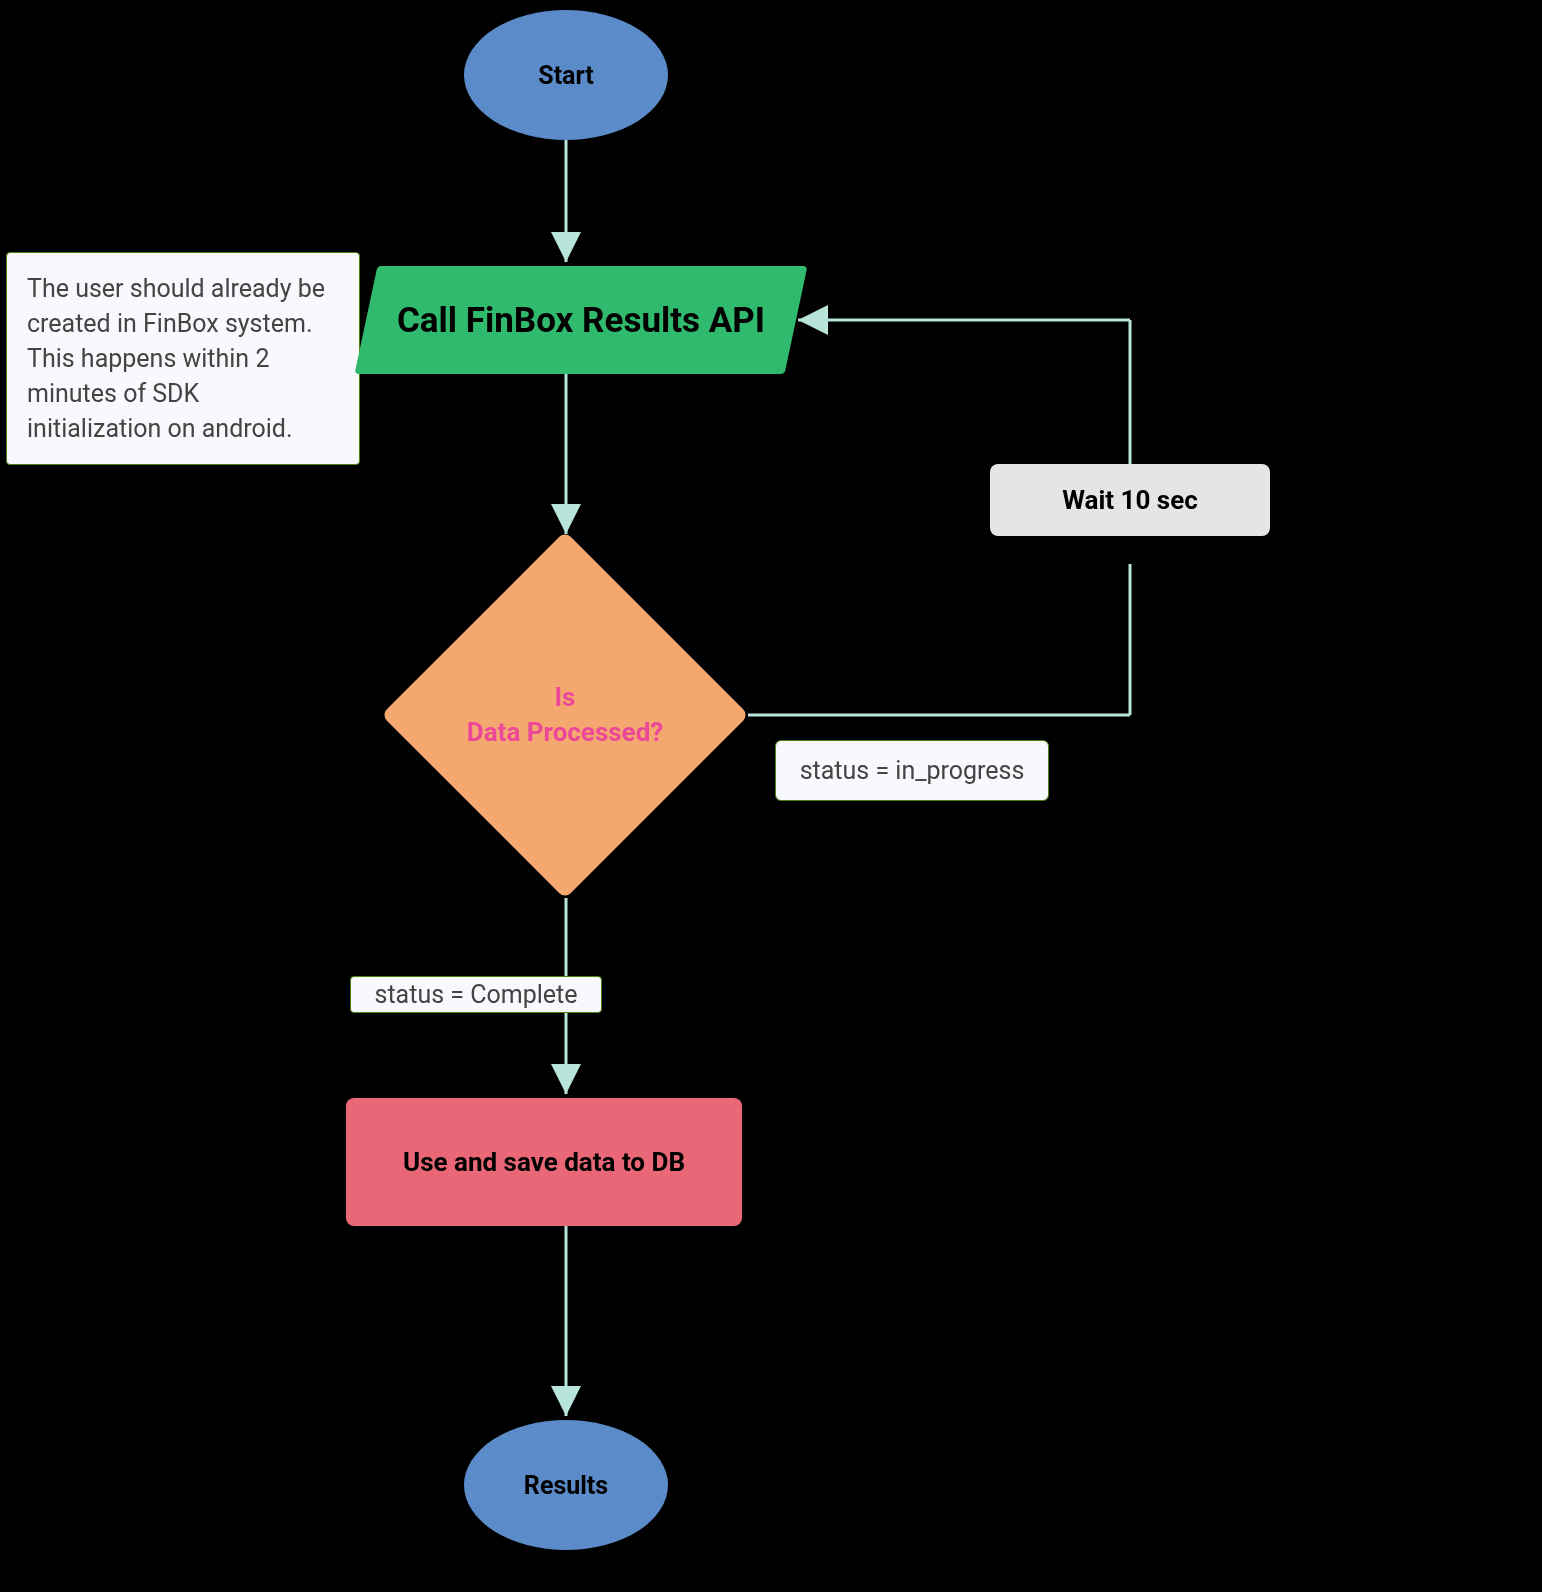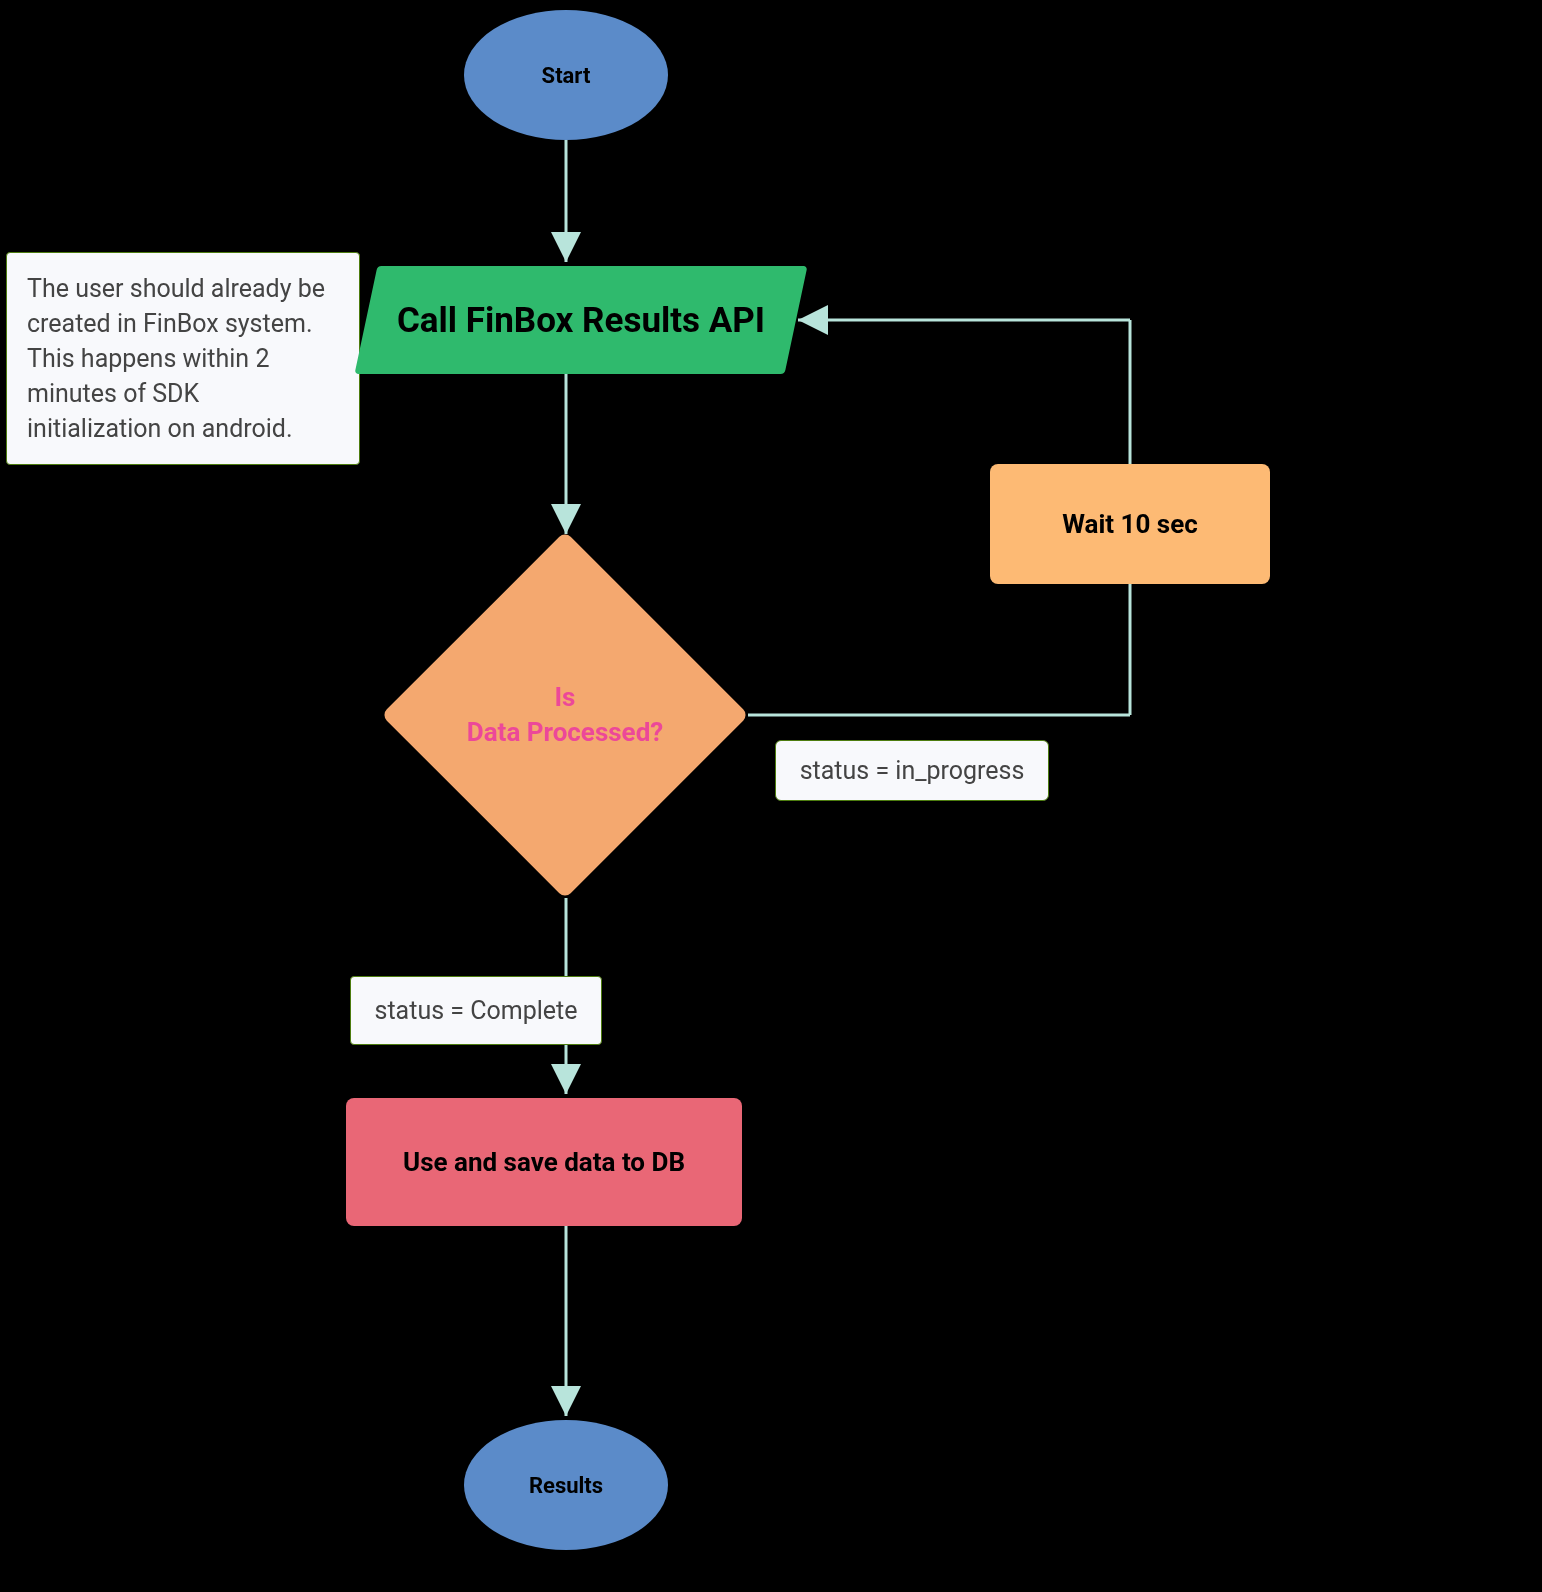--- a/index.html
+++ b/index.html
@@ -26,21 +26,21 @@
       justify-content: center;
       text-align: center;
     }
     
     
     .ellipse {
       background: #5B8BC9;
       border-radius: 50%;
       color: #000;
       font-weight: 700;
-      font-size: 22px;
+      font-size: 25px;
     }
     .start {
       left: 464px;
       top: 10px;
       width: 204px;
       height: 130px;
     }
     .finish {
       left: 464px;
       top: 1420px;
@@ -99,22 +99,22 @@
     .rect {
       border-radius: 8px;
       color: #000;
       font-weight: 700;
       font-size: 26px;
     }
     .wait-box {
       left: 990px;
       top: 464px;
       width: 280px;
-      height: 120px;
-      background: #fdba74;
+      height: 72px;
+      background: #e5e5e5;
     }
     .save-box {
       left: 346px;
       top: 1098px;
       width: 396px;
       height: 128px;
       background: #E96776;
     }
     
     
@@ -138,21 +138,21 @@
       left: 775px;
       top: 740px;
       width: 274px;
       padding: 12px 4px;
       border-radius: 6px;
     }
     .note-complete {
       left: 350px;
       top: 976px;
       width: 252px;
-      padding: 16px 18px;
+      padding: 0 18px;
     }
     
     
     svg.arrows {
       position: absolute;
       top: 0;
       left: 0;
       width: 1542px;
       height: 1592px;
       pointer-events: none;

